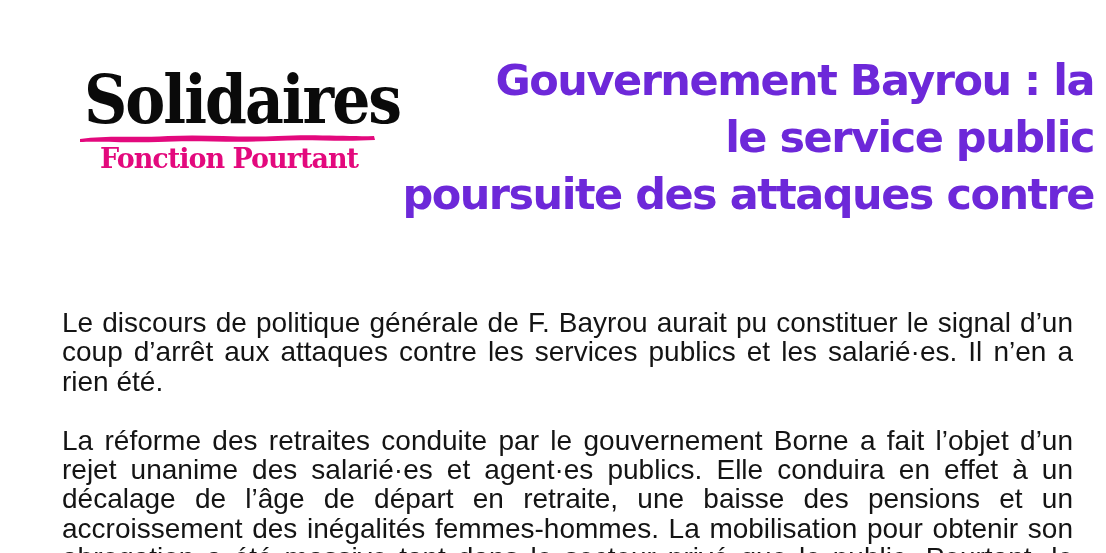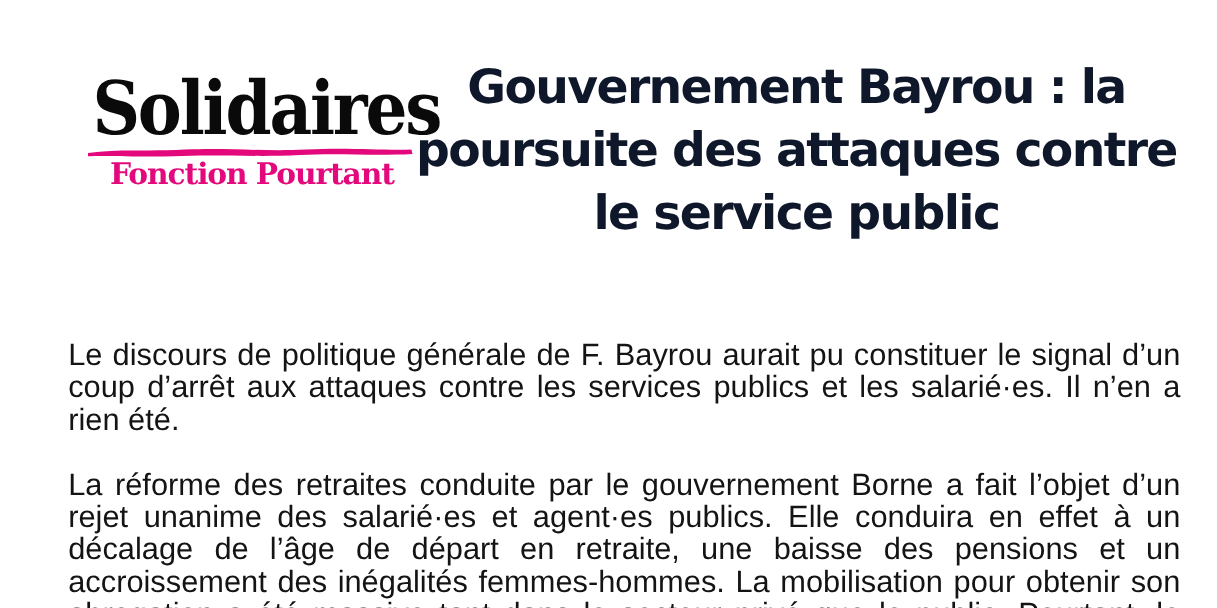--- a/index.html
+++ b/index.html
@@ -48,30 +48,30 @@
     font-size: 27px;
     letter-spacing: -1px;
     line-height: 1;
     color: #e3097d;
     white-space: nowrap;
   }
 
   
   .headline {
     position: absolute;
-    left: 366px;
+    left: 378px;
     top: 52px;
     width: 716px;
-    text-align: center;
+    text-align: right;
     font-family: "DejaVu Sans", sans-serif;
     font-weight: bold;
     font-size: 43px;
     line-height: 57px;
     letter-spacing: -1.5px;
-    color: #0f172a;
+    color: #6d28d9;
   }
   .headline .line { display: block; white-space: nowrap; }
 
   
   .doc-body {
     position: absolute;
     left: 62px;
     right: 33px;
     top: 308px;
     color: #141414;
@@ -93,22 +93,22 @@
     <div class="logo-name">Solidaires</div>
     <svg class="logo-underline" viewBox="0 0 298 12" preserveAspectRatio="none" aria-hidden="true">
       <path d="M2,7 C30,3 55,6 90,4 C130,2 160,6 200,4 C240,2 270,5 296,4
                L297,8 C260,10 230,7 195,9 C150,11 120,8 80,10 C50,11 20,9 2,10 Z" fill="#e3097d"></path>
     </svg>
     <div class="logo-subtitle">Fonction Pourtant</div>
   </div>
 
   <h1 class="headline">
     <span class="line">Gouvernement Bayrou : la</span>
+    <span class="line">le service public</span>
     <span class="line">poursuite des attaques contre</span>
-    <span class="line">le service public</span>
   </h1>
 
   <div class="doc-body">
     <p>Le discours de politique générale de F. Bayrou aurait pu constituer le signal d’un coup d’arrêt aux attaques contre les services publics et les salarié·es. Il n’en a rien été.</p>
     <p>La réforme des retraites conduite par le gouvernement Borne a fait l’objet d’un rejet unanime des salarié·es et agent·es publics. Elle conduira en effet à un décalage de l’âge de départ en retraite, une baisse des pensions et un accroissement des inégalités femmes-hommes. La mobilisation pour obtenir son abrogation a été massive tant dans le secteur privé que le public. Pourtant, le Premier ministre persiste à la faire entrer en application. Pour Solidaires fonction publique, la revendication est claire : il faut immédiatement abroger cette loi injuste.</p>
   </div>
 
 </div>
 
 </body></html>

